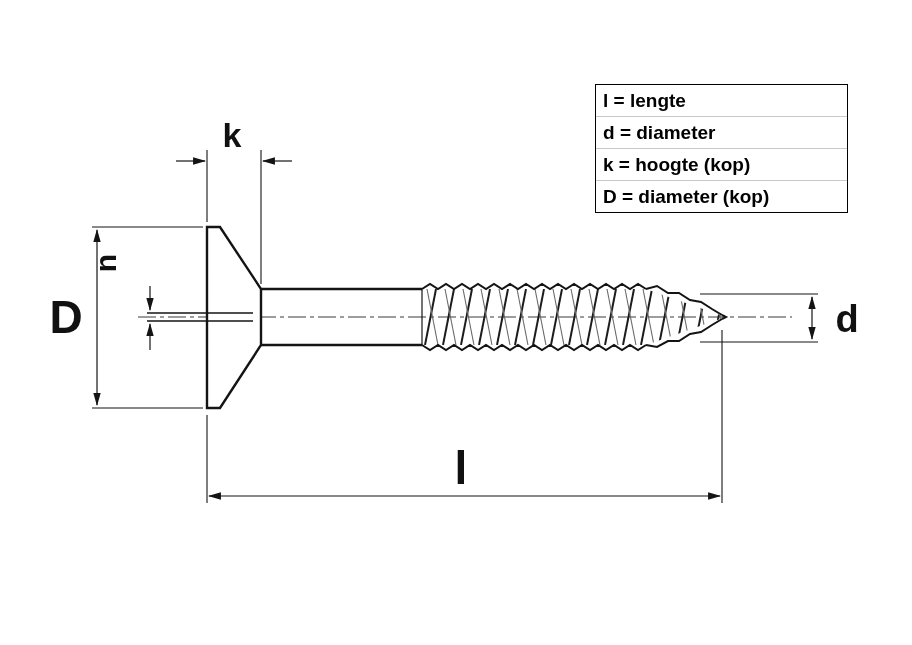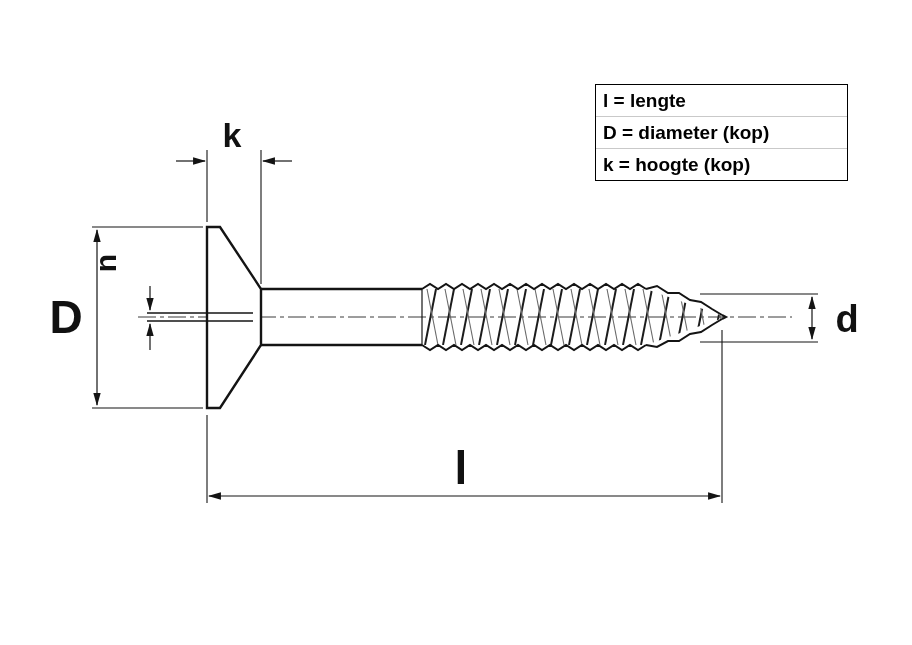--- a/index.html
+++ b/index.html
@@ -99,17 +99,18 @@
       <line x1="207" y1="415" x2="207" y2="503" stroke-width="1.1"></line>
       <line x1="722" y1="330" x2="722" y2="503" stroke-width="1.1"></line>
       <line x1="462" y1="496" x2="209" y2="496" stroke-width="1.2" marker-end="url(#arr)"></line>
       <line x1="462" y1="496" x2="720" y2="496" stroke-width="1.2" marker-end="url(#arr)"></line>
     </g>
     <text class="dim-label" x="461" y="484" font-size="46" text-anchor="middle">l</text>
   </svg>
 
   <div id="legend">
     <div class="legend-row">l = lengte</div>
+    <div class="legend-row">d = diameter</div>
+    <div class="legend-row">k = hoogte (kop)</div>
     <div class="legend-row">D = diameter (kop)</div>
-    <div class="legend-row">k = hoogte (kop)</div>
   </div>
 
 </div>
 
 </body></html>

